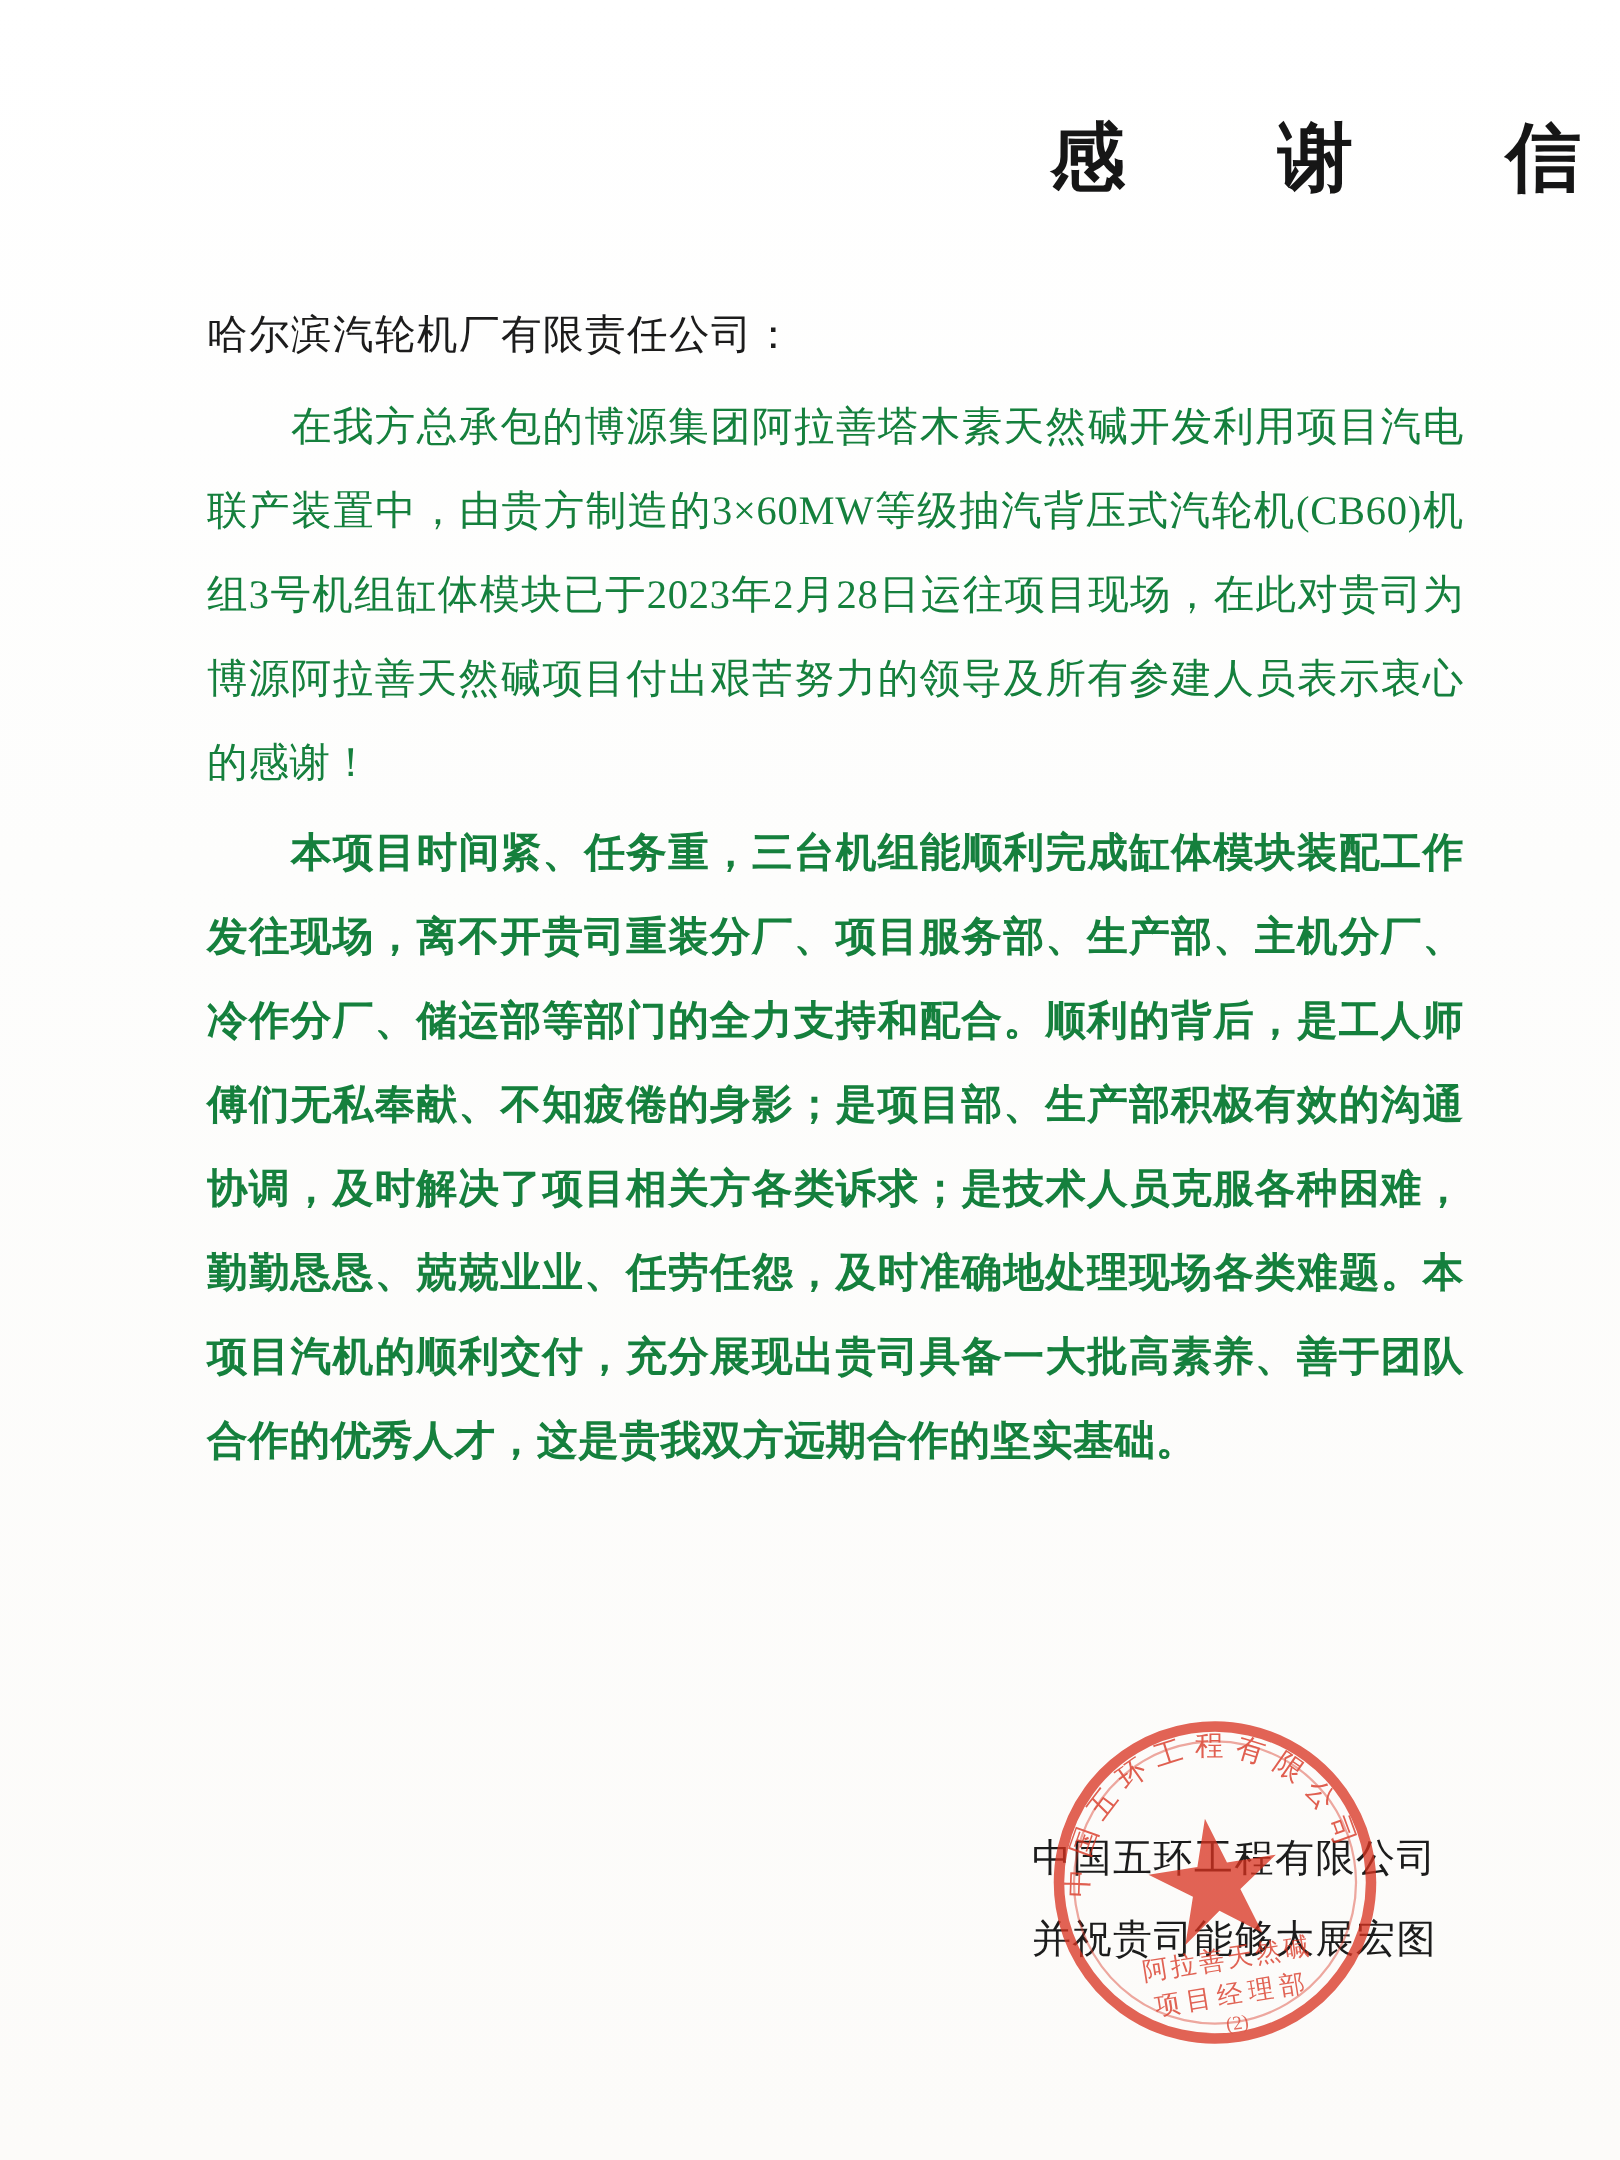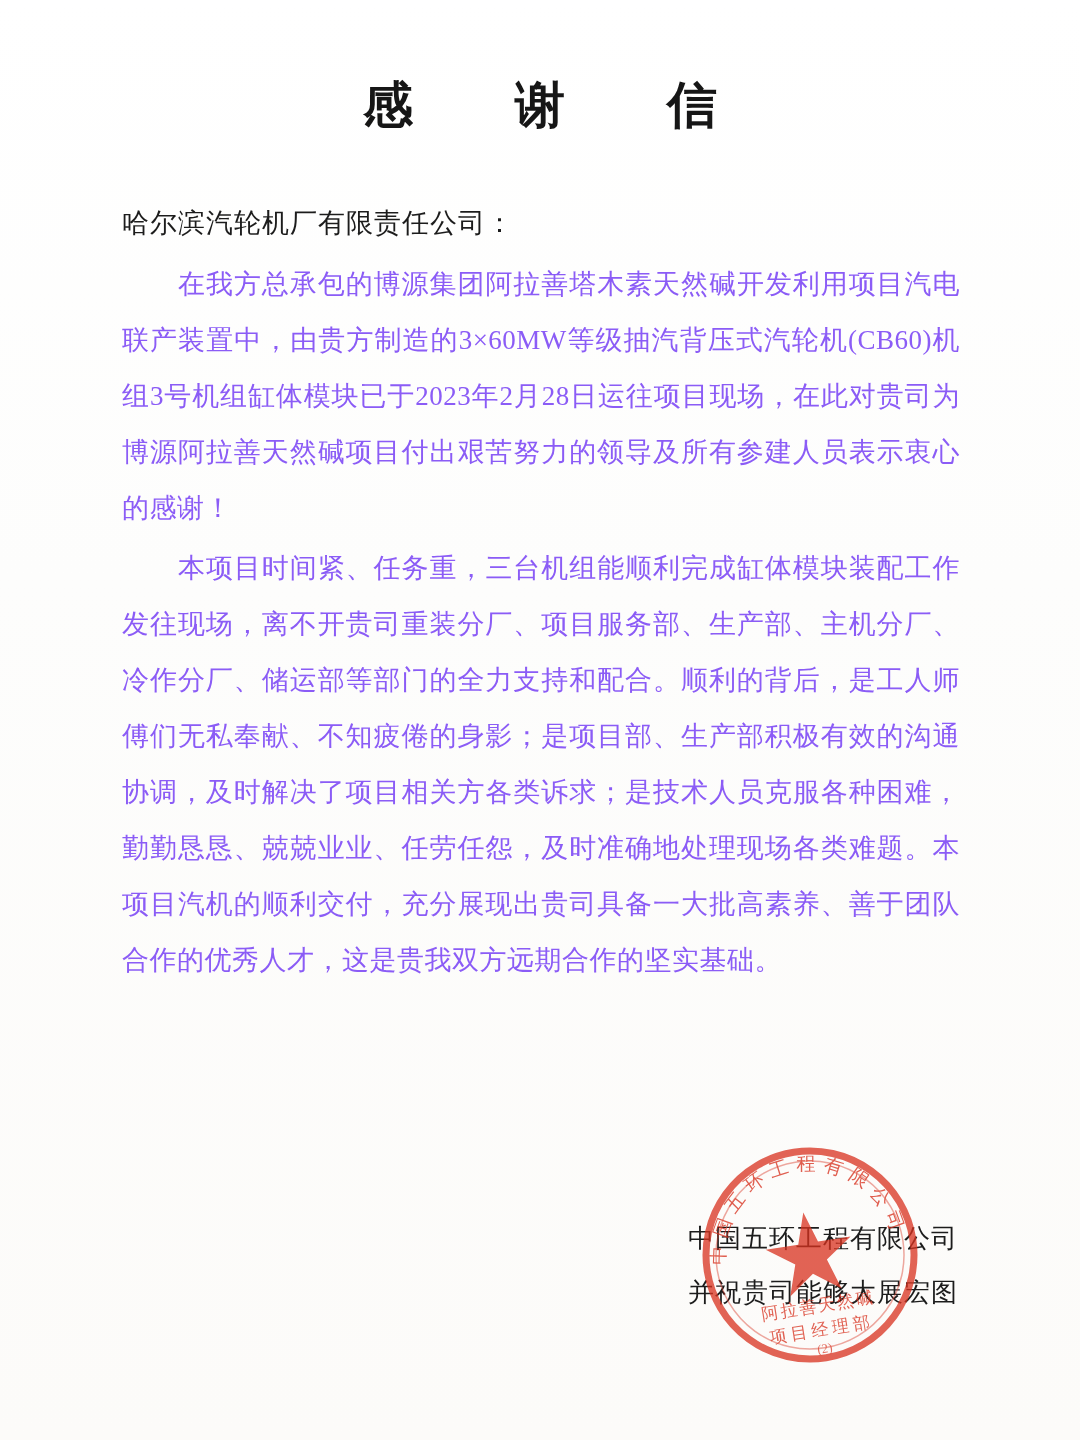--- a/index.html
+++ b/index.html
@@ -25,52 +25,52 @@
     position: absolute;
     inset: 0;
     background: linear-gradient(180deg, #ffffff 0%, #fdfdfc 40%, #fcfbf9 100%);
     pointer-events: none;
   }
   .doc-title {
     position: absolute;
     top: 72px;
     left: 0;
     width: 1080px;
-    text-align: center;
+    text-align: right;
     font-size: 50px;
     font-weight: bold;
     letter-spacing: 26px;
     text-indent: 26px;
     color: #161616;
     font-family: "Liberation Serif", "DejaVu Serif", serif;
   }
   .body-wrap {
     position: absolute;
     top: 196px;
-    left: 122px;
+    left: 138px;
     width: 838px;
   }
   .salutation {
     font-size: 27px;
     line-height: 54px;
     color: #1c1c1c;
     letter-spacing: 1px;
   }
   .para {
     font-size: 27px;
     line-height: 56px;
     text-align: justify;
     text-justify: inter-ideograph;
     text-indent: 56px;
     letter-spacing: 0.5px;
-    color: #8b5cf6;
+    color: #15803d;
     margin-top: 4px;
   }
   .para.p1 { margin-top: 6px; }
-  .para.p2 { margin-top: 4px; }
+  .para.p2 { margin-top: 4px; font-weight: bold; }
   .para.p3 { margin-top: 4px; }
 
   .signature {
     position: absolute;
     right: 122px;
     top: 1212px;
     width: 420px;
     text-align: right;
     font-size: 26px;
     line-height: 54px;

